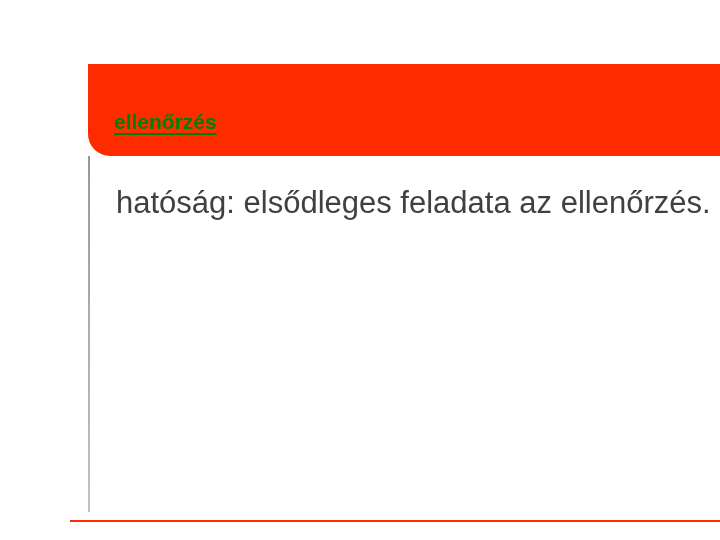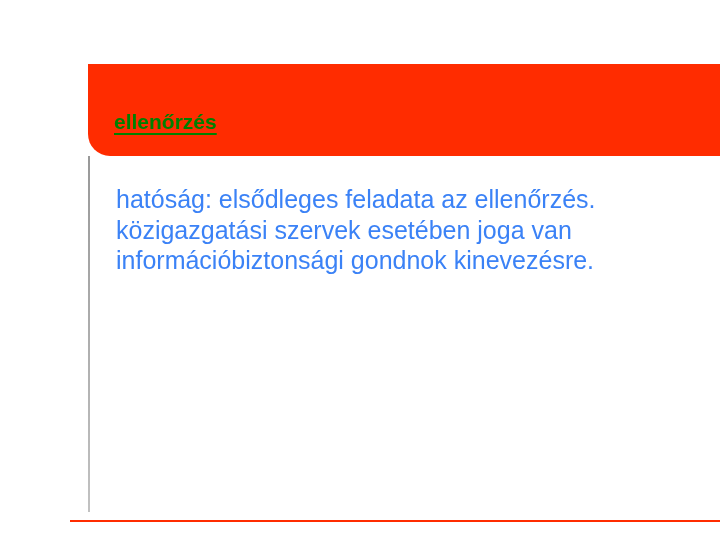--- a/index.html
+++ b/index.html
@@ -41,23 +41,23 @@
     bottom: 60px;
     width: 2px;
     background: linear-gradient(to bottom, rgba(0,0,0,0.5), rgba(0,0,0,0.3));
     opacity: 0.8;
   }
   .body-text {
     position: absolute;
     top: 120px;
     left: 52px;
     right: 40px;
-    font-size: 25px;
+    font-size: 31px;
     line-height: 1.22;
-    color: #3b82f6;
+    color: #404040;
   }
   .body-text p { margin: 0; }
   .bottom-rule {
     position: absolute;
     left: 6px;
     right: 6px;
     bottom: 50px;
     height: 2px;
     background: #ff2c00;
   }
@@ -68,18 +68,17 @@
 <div class="slide">
 
   <div class="header-box">
     <div class="title">ellenőrzés</div>
   </div>
 
   <div class="left-rule"></div>
 
   <div class="body-text">
     <p>hatóság: elsődleges feladata az ellenőrzés.</p>
-    <p>közigazgatási szervek esetében joga van információbiztonsági gondnok kinevezésre.</p>
   </div>
 
   <div class="bottom-rule"></div>
 
 </div>
 
 </body></html>

